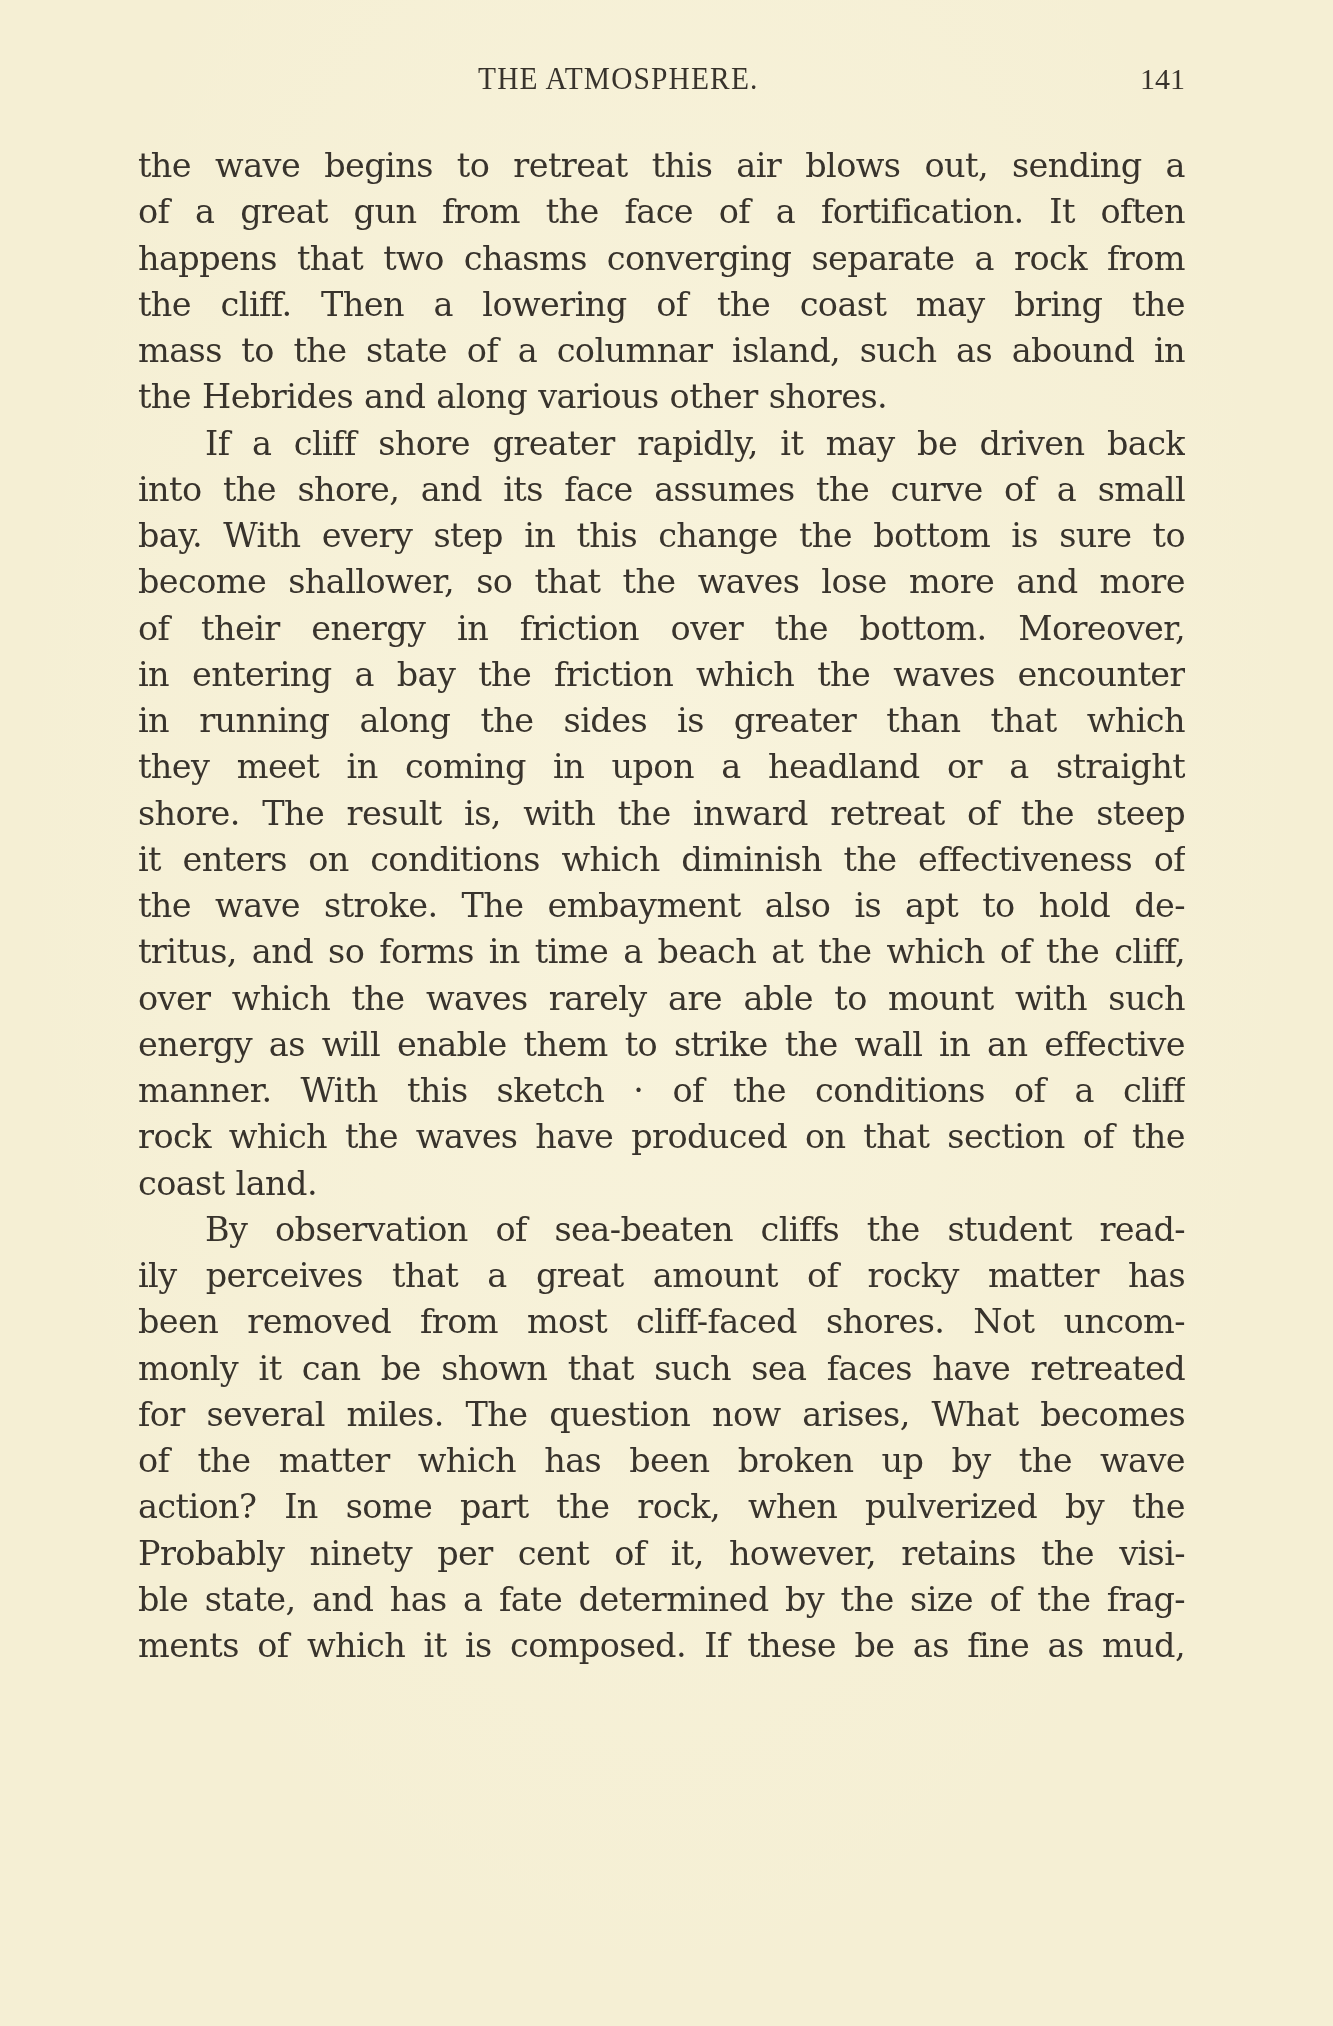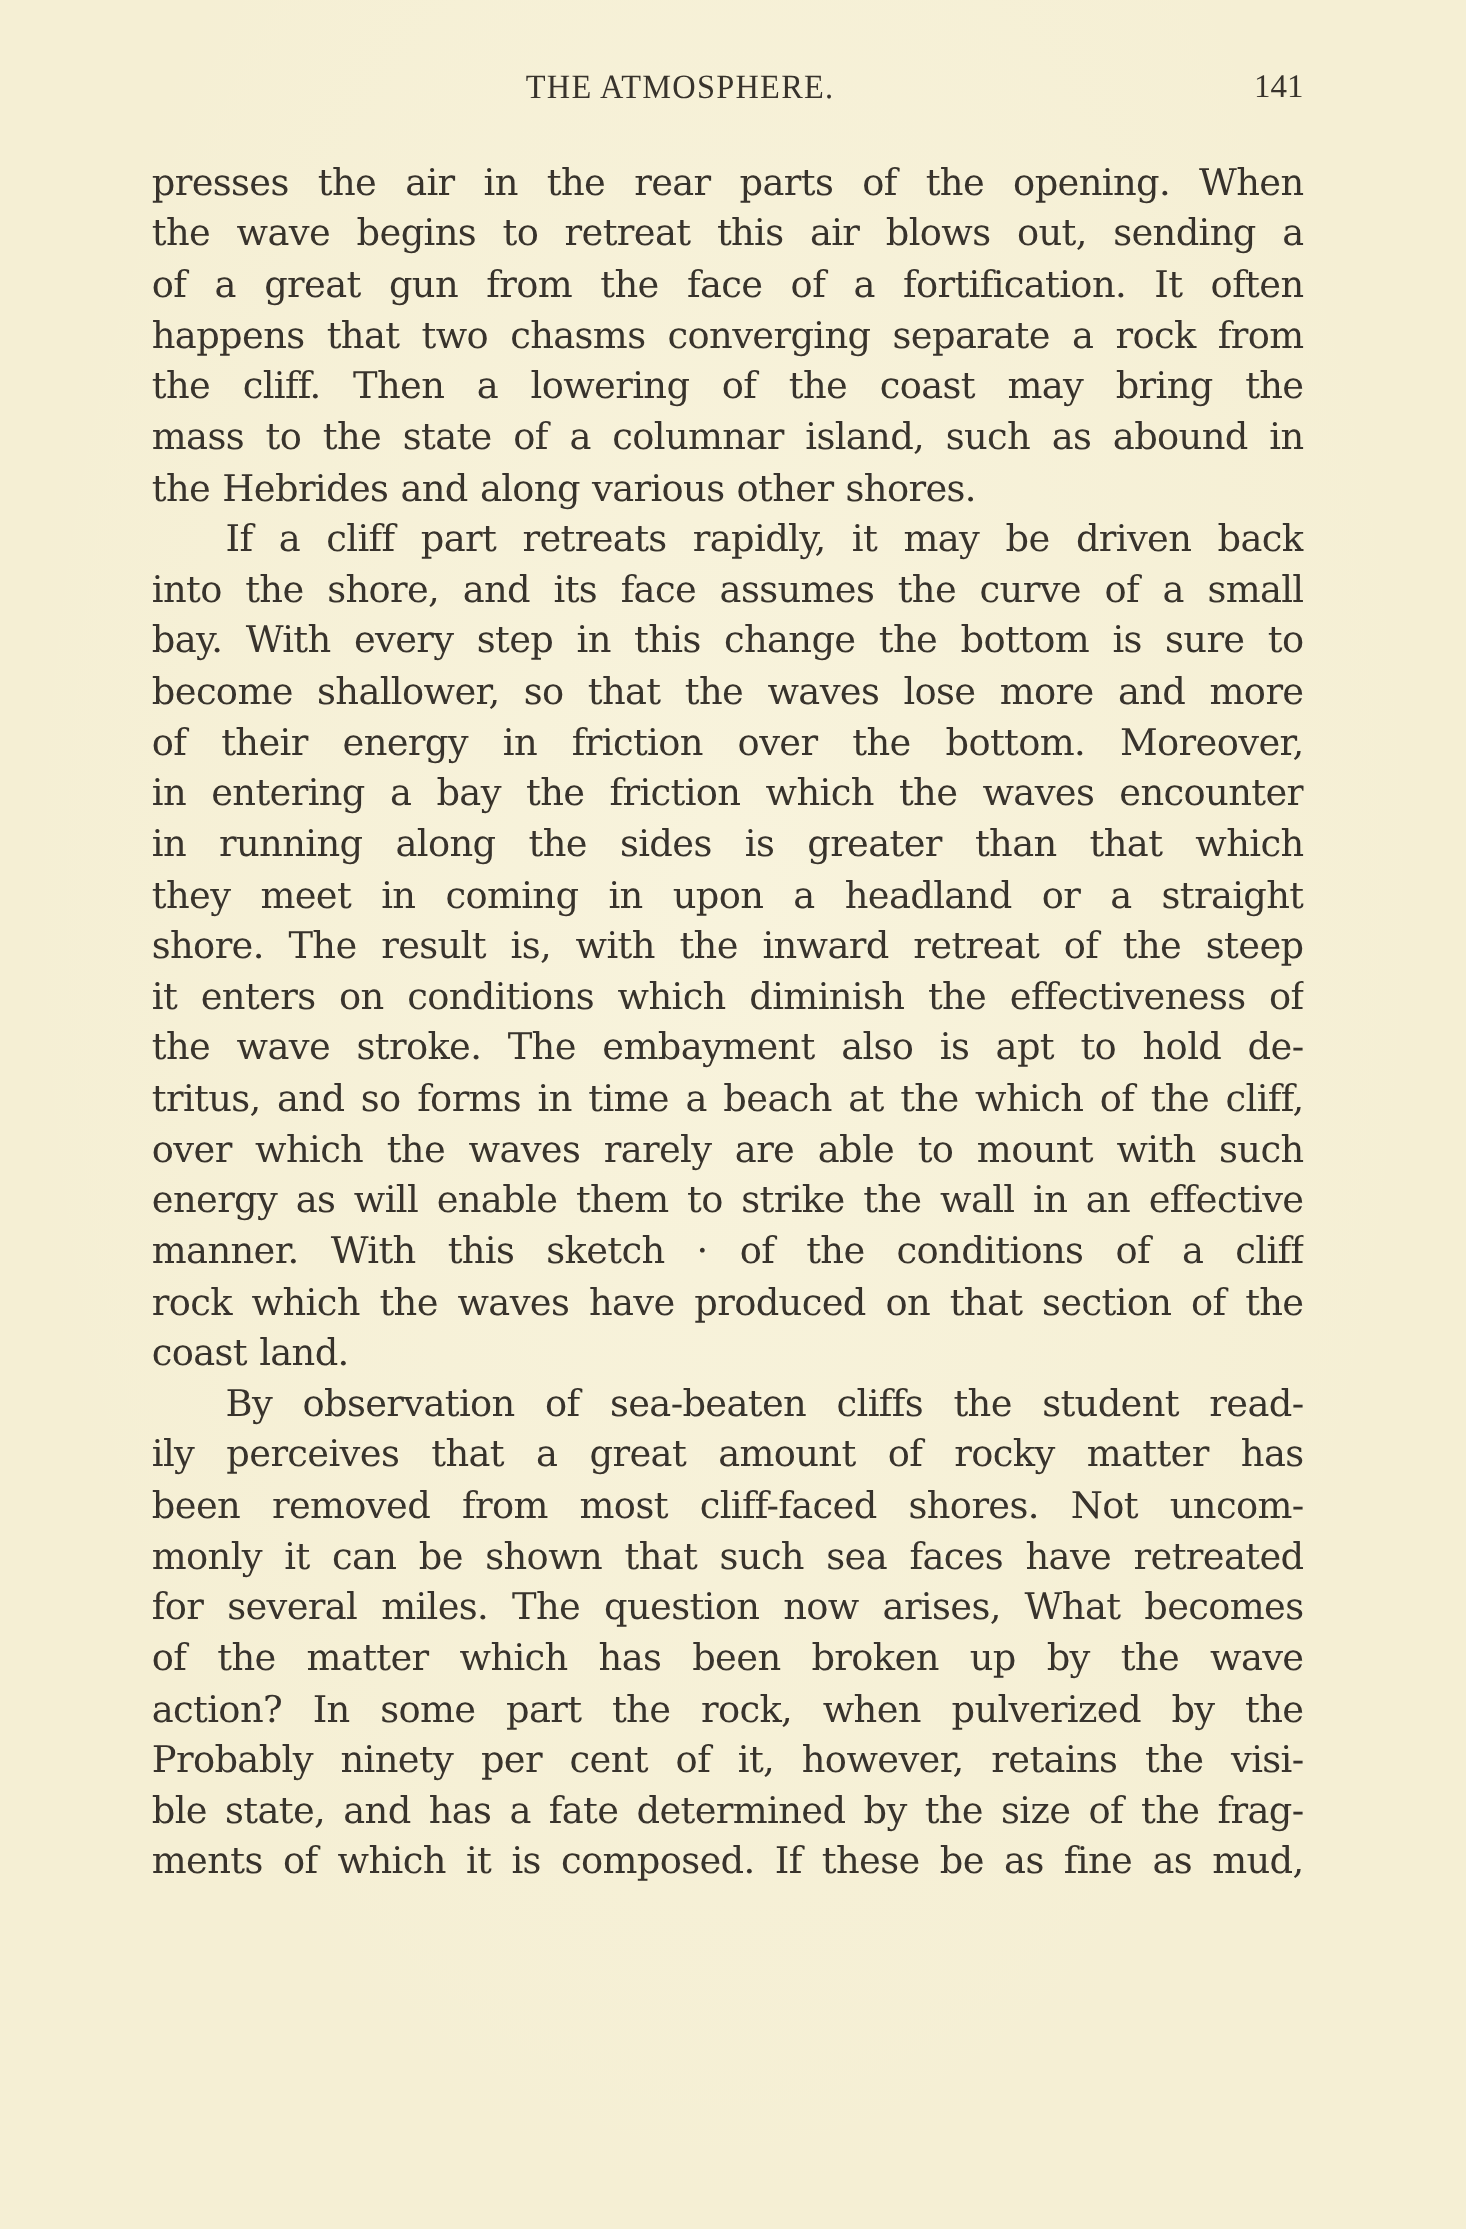--- a/index.html
+++ b/index.html
@@ -79,28 +79,27 @@
 </head>
 <body>
 
 <div class="page">
   <div class="running-head">
     <span class="running-title">THE ATMOSPHERE.</span>
     <span class="page-number">141</span>
   </div>
 
   <div class="body-text" id="body-text">
-      <span class="line">presses the air in the rear parts of the opening. When</span>
       <span class="line">the wave begins to retreat this air blows out, sending a</span>
       <span class="line">of a great gun from the face of a fortification. It often</span>
       <span class="line">happens that two chasms converging separate a rock from</span>
       <span class="line">the cliff. Then a lowering of the coast may bring the</span>
       <span class="line">mass to the state of a columnar island, such as abound in</span>
       <span class="line last">the Hebrides and along various other shores.</span>
-      <span class="line indent">If a cliff part retreats rapidly, it may be driven back</span>
+      <span class="line indent">If a cliff shore greater rapidly, it may be driven back</span>
       <span class="line">into the shore, and its face assumes the curve of a small</span>
       <span class="line">bay. With every step in this change the bottom is sure to</span>
       <span class="line">become shallower, so that the waves lose more and more</span>
       <span class="line">of their energy in friction over the bottom. Moreover,</span>
       <span class="line">in entering a bay the friction which the waves encounter</span>
       <span class="line">in running along the sides is greater than that which</span>
       <span class="line">they meet in coming in upon a headland or a straight</span>
       <span class="line">shore. The result is, with the inward retreat of the steep</span>
       <span class="line">it enters on conditions which diminish the effectiveness of</span>
       <span class="line">the wave stroke. The embayment also is apt to hold de-</span>

